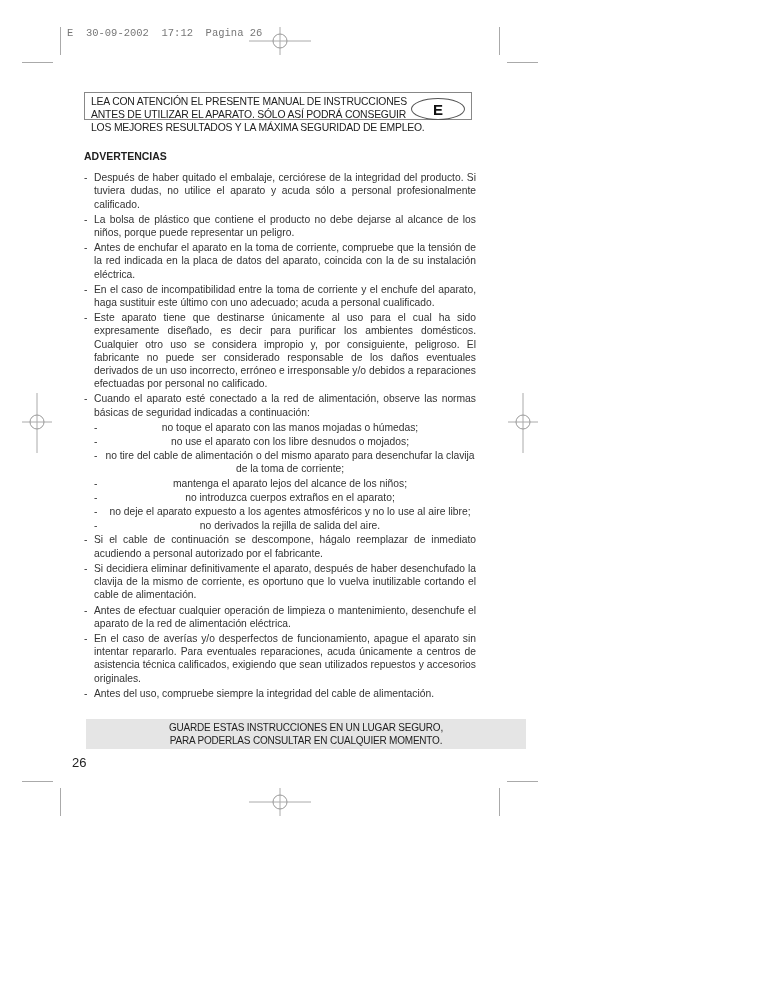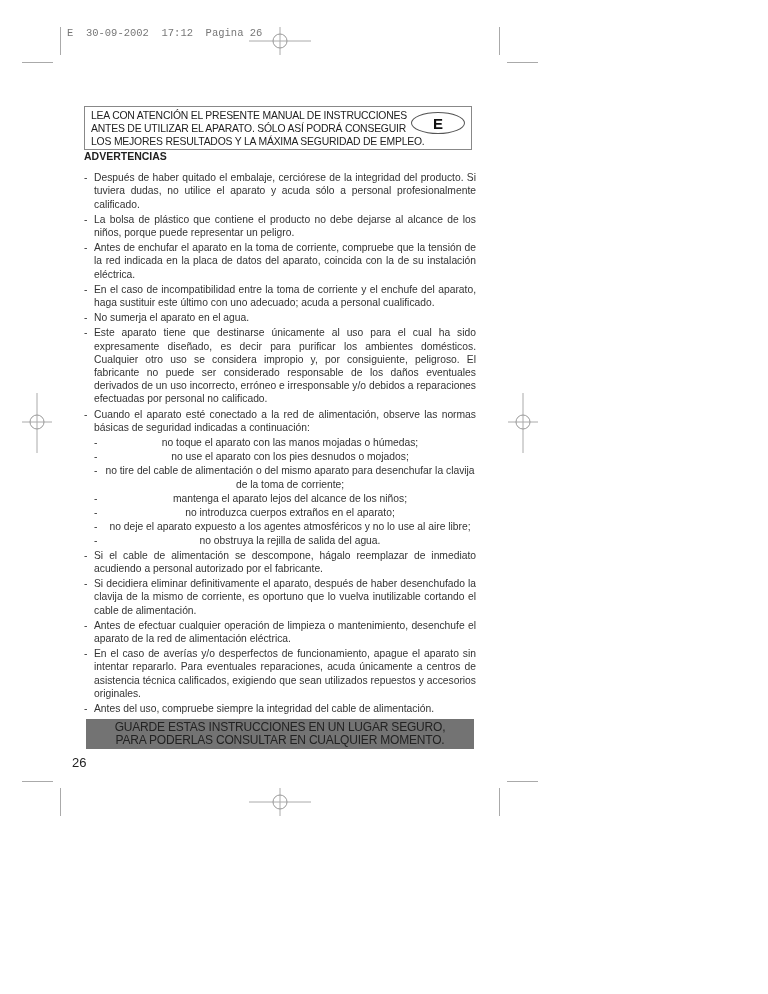--- a/index.html
+++ b/index.html
@@ -4,33 +4,33 @@
 <style>
   html, body { margin: 0; padding: 0; background: #ffffff; }
   body { width: 768px; height: 994px; position: relative; overflow: hidden;
          font-family: "Liberation Sans", sans-serif; color: #222; }
   .abs { position: absolute; }
   .slug { left: 67px; top: 27px; font-family: "Liberation Mono", monospace; font-size: 10.5px; color: #777; white-space: pre; }
   .mark-v { position: absolute; width: 1px; background: #aaa; }
   .mark-h { position: absolute; height: 1px; background: #aaa; }
   .reg { position: absolute; width: 62px; height: 30px; }
   .reg-v { position: absolute; width: 40px; height: 60px; }
-  .header-box { left: 84px; top: 106px; width: 388px; height: 44px; border: 1px solid #888; box-sizing: border-box; }
+  .header-box { left: 84px; top: 92px; width: 388px; height: 28px; border: 1px solid #888; box-sizing: border-box; }
   .header-text { position: absolute; left: 6px; top: 3px; font-size: 10.4px; line-height: 12.8px; color: #222; letter-spacing: -0.2px; }
   .header-text div { white-space: nowrap; }
   .lang-badge { position: absolute; right: 6px; top: 5px; width: 52px; height: 20px; border: 1px solid #555; border-radius: 50%; 
                 display: flex; align-items: center; justify-content: center; font-weight: bold; font-size: 15px; color: #111; }
   .content { left: 84px; top: 150px; width: 392px; font-size: 10.3px; line-height: 13.2px; color: #333; }
   .section-title { font-weight: bold; font-size: 10.5px; margin-bottom: 8px; color: #222; }
   .item { position: relative; padding-left: 10px; text-align: justify; margin-bottom: 2px; }
   .item::before { content: "-"; position: absolute; left: 0; top: 0; }
   .subitem { position: relative; padding-left: 20px; text-align: center; margin-bottom: 1px; }
   .subitem::before { content: "-"; position: absolute; left: 10px; top: 0; }
-  .footer-box { left: 86px; top: 719px; width: 388px; height: 30px; background: #737373; text-align: center;
-                font-size: 12px; line-height: 13px; padding-top: 2px; box-sizing: border-box; color: #222; letter-spacing: -0.2px; }
+  .footer-box { left: 86px; top: 719px; width: 440px; height: 30px; background: #e5e5e5; text-align: center;
+                font-size: 10px; line-height: 13px; padding-top: 2px; box-sizing: border-box; color: #222; letter-spacing: -0.2px; }
   .page-num { left: 72px; top: 755px; font-size: 13px; color: #222; }
 </style>
 </head>
 <body>
 
 <div class="abs slug">E  30-09-2002  17:12  Pagina 26</div>
 
 <div class="mark-v" style="left:60px; top:27px; height:28px;"></div>
 <div class="mark-h" style="left:22px; top:62px; width:31px;"></div>
 <div class="mark-v" style="left:499px; top:27px; height:28px;"></div>
@@ -70,31 +70,30 @@
   </div>
   <div class="lang-badge">E</div>
 </div>
 
 <div class="abs content">
   <div class="section-title">ADVERTENCIAS</div>
   <div class="item">Después de haber quitado el embalaje, cerciórese de la integridad del producto. Si tuviera dudas, no utilice el aparato y acuda sólo a personal profesionalmente calificado.</div>
   <div class="item">La bolsa de plástico que contiene el producto no debe dejarse al alcance de los niños, porque puede representar un peligro.</div>
   <div class="item">Antes de enchufar el aparato en la toma de corriente, compruebe que la tensión de la red indicada en la placa de datos del aparato, coincida con la de su instalación eléctrica.</div>
   <div class="item">En el caso de incompatibilidad entre la toma de corriente y el enchufe del aparato, haga sustituir este último con uno adecuado; acuda a personal cualificado.</div>
-  <div class="item">No sumerja el aparato en el agua.</div>
   <div class="item">Este aparato tiene que destinarse únicamente al uso para el cual ha sido expresamente diseñado, es decir para purificar los ambientes domésticos. Cualquier otro uso se considera impropio y, por consiguiente, peligroso. El fabricante no puede ser considerado responsable de los daños eventuales derivados de un uso incorrecto, erróneo e irresponsable y/o debidos a reparaciones efectuadas por personal no calificado.</div>
   <div class="item">Cuando el aparato esté conectado a la red de alimentación, observe las normas básicas de seguridad indicadas a continuación:</div>
   <div class="subitem">no toque el aparato con las manos mojadas o húmedas;</div>
-  <div class="subitem">no use el aparato con los pies desnudos o mojados;</div>
+  <div class="subitem">no use el aparato con los libre desnudos o mojados;</div>
   <div class="subitem">no tire del cable de alimentación o del mismo aparato para desenchufar la clavija de la toma de corriente;</div>
   <div class="subitem">mantenga el aparato lejos del alcance de los niños;</div>
   <div class="subitem">no introduzca cuerpos extraños en el aparato;</div>
   <div class="subitem">no deje el aparato expuesto a los agentes atmosféricos y no lo use al aire libre;</div>
-  <div class="subitem">no obstruya la rejilla de salida del agua.</div>
-  <div class="item">Si el cable de alimentación se descompone, hágalo reemplazar de inmediato acudiendo a personal autorizado por el fabricante.</div>
+  <div class="subitem">no derivados la rejilla de salida del aire.</div>
+  <div class="item">Si el cable de continuación se descompone, hágalo reemplazar de inmediato acudiendo a personal autorizado por el fabricante.</div>
   <div class="item">Si decidiera eliminar definitivamente el aparato, después de haber desenchufado la clavija de la mismo de corriente, es oportuno que lo vuelva inutilizable cortando el cable de alimentación.</div>
   <div class="item">Antes de efectuar cualquier operación de limpieza o mantenimiento, desenchufe el aparato de la red de alimentación eléctrica.</div>
   <div class="item">En el caso de averías y/o desperfectos de funcionamiento, apague el aparato sin intentar repararlo. Para eventuales reparaciones, acuda únicamente a centros de asistencia técnica calificados, exigiendo que sean utilizados repuestos y accesorios originales.</div>
   <div class="item">Antes del uso, compruebe siempre la integridad del cable de alimentación.</div>
 </div>
 
 <div class="abs footer-box">
   <div>GUARDE ESTAS INSTRUCCIONES EN UN LUGAR SEGURO,</div>
   <div>PARA PODERLAS CONSULTAR EN CUALQUIER MOMENTO.</div>
 </div>

